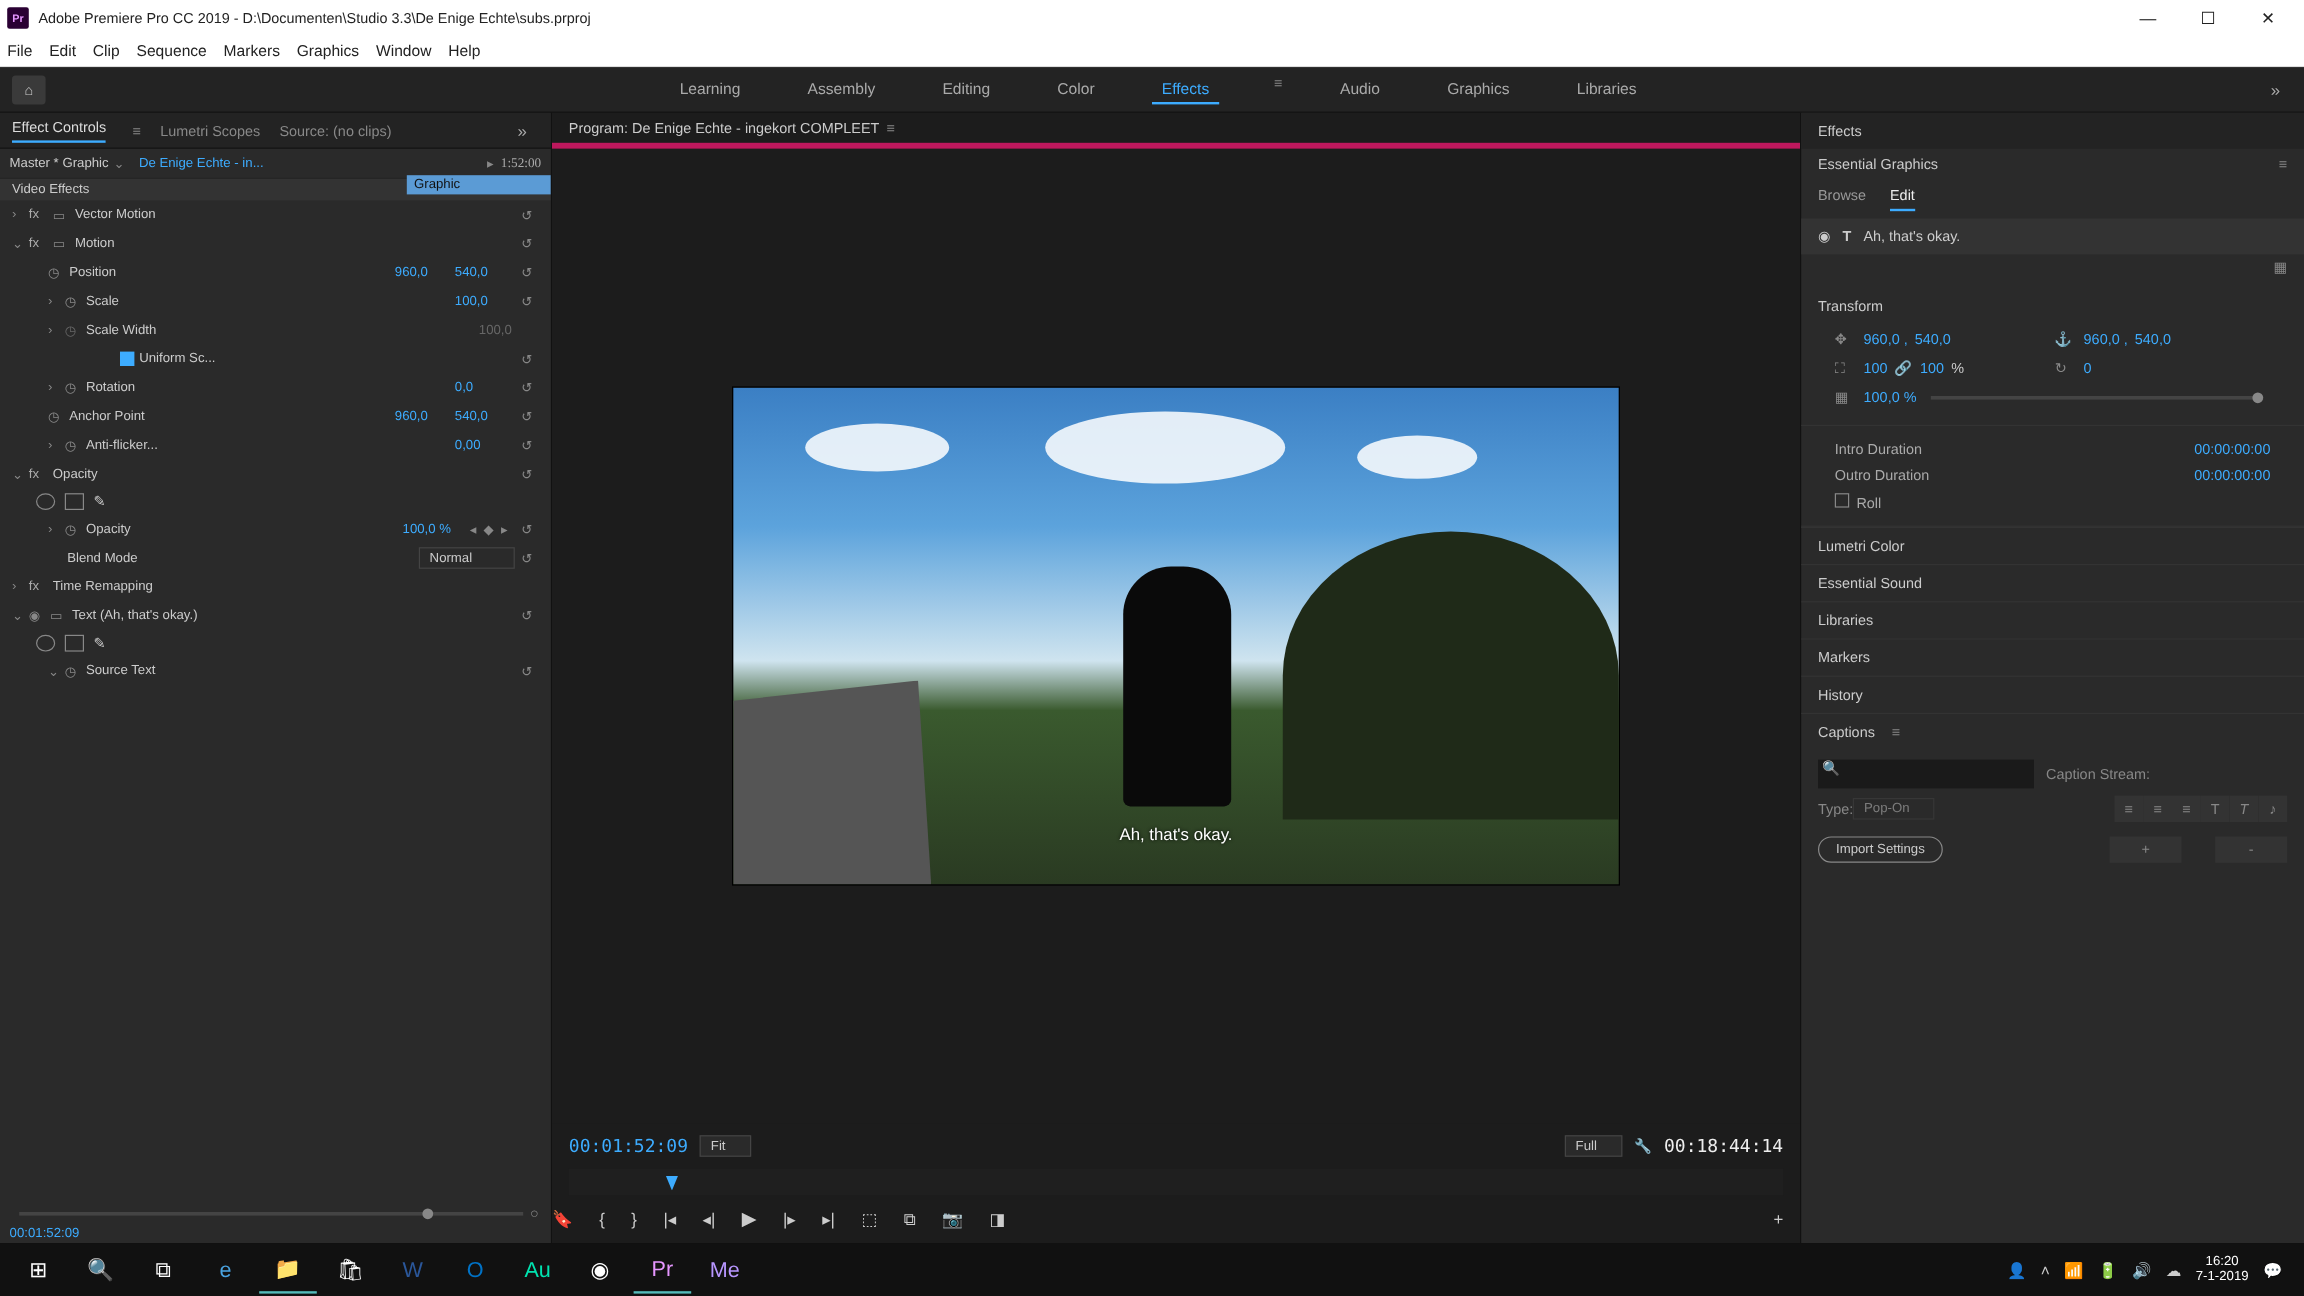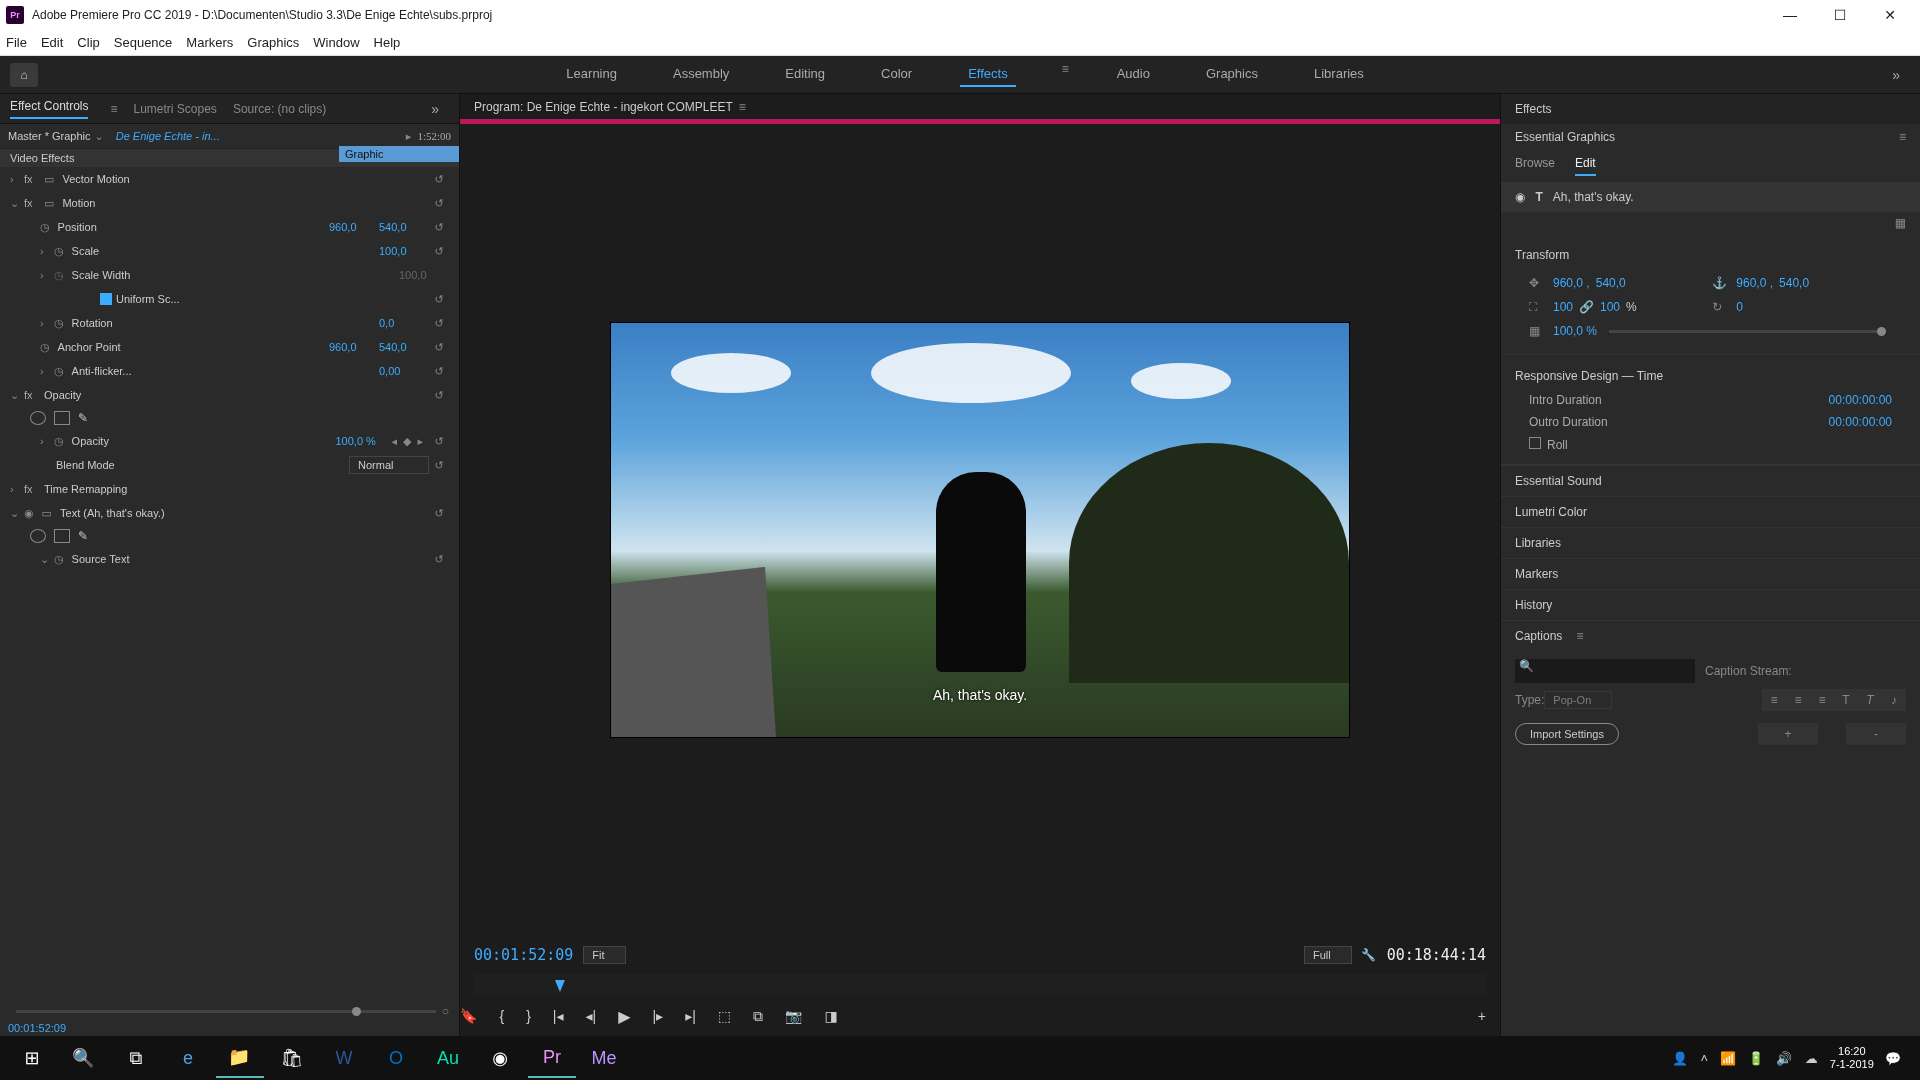--- a/index.html
+++ b/index.html
@@ -21,21 +21,21 @@
 .main-layout { display: flex; height: calc(100% - 30px - 26px - 38px - 44px); }
 .left-col { width: 460px; display: flex; flex-direction: column; border-right: 1px solid #111; }
 .center-col { flex: 1; display: flex; flex-direction: column; }
 .right-col { width: 420px; background: #2a2a2a; border-left: 1px solid #111; display:flex; flex-direction:column; }
 .panel-tabs { height: 30px; background: #232323; display: flex; align-items: center; padding: 0 10px; gap: 16px; border-bottom: 1px solid #111; }
 .panel-tab { color: #888; cursor:pointer; font-size: 12px; }
 .panel-tab.active { color: #ddd; border-bottom: 2px solid #3dacff; padding-bottom:4px;}
 .effect-controls { flex: 1; overflow: hidden; background:#2a2a2a; position:relative; }
 .ec-header { display:flex; align-items:center; height:24px; font-size:11px; padding:0 8px; }
 .ec-master { color:#ccc; }
-.ec-link { color:#3dacff; margin-left:8px;font-style:italic; }
+.ec-link { color:#3dacff; margin-left:8px; }
 .ec-graphic-strip { position:absolute; right:0; top:22px; width:120px; background:#5b9bd5; color:#111; padding:2px 6px; font-size:11px; }
 .ec-section { background:#333; color:#ccc; padding:3px 10px; font-size:11px; border-top:1px solid #222;}
 .ec-row { display:flex; align-items:center; height:24px; padding:0 10px; font-size:11px; }
 .ec-twirl { width:14px; color:#888; cursor:pointer;}
 .ec-fx { width:16px; color:#aaa;}
 .ec-name { flex:1; color:#ccc; padding-left:4px;}
 .ec-val { color:#3dacff; width:50px; }
 .ec-reset { color:#888; width:20px; text-align:center; cursor:pointer;}
 .ec-sub { padding-left:40px; }
 .ec-dim { color:#666;}
@@ -381,33 +381,32 @@
         <div class="tf-item" style="width:100%">
             <span class="tf-icon">▦</span>
             <span class="tf-val">100,0 %</span>
             <div class="slidertrack" style="flex:1;">
               <span class="sliderhandle" style="right:0;"></span>
             </div>
           </div>
       </div>
     </div>
     <div class="right-section">
-      <div class="right-section-h">Responsive Design — Time</div>
       <div class="resp-row">
           <span>Intro Duration</span>
           <span class="resp-val">00:00:00:00</span>
         </div>
       <div class="resp-row">
           <span>Outro Duration</span>
           <span class="resp-val">00:00:00:00</span>
         </div>
       <div class="roll-row"><span style="display:inline-block;width:12px;height:12px;border:1px solid #888;margin-right:6px;"></span><span>Roll</span></div>
     </div>
+    <div class="side-item">Lumetri Color</div>
     <div class="side-item">Essential Sound</div>
-    <div class="side-item">Lumetri Color</div>
     <div class="side-item">Libraries</div>
     <div class="side-item">Markers</div>
     <div class="side-item">History</div>
     <div class="side-item" style="display:flex; gap:8px;">
       <span>Captions</span>
       <span class="menu-triple">≡</span>
     </div>
     <div class="captions-area">
       <div style="display:flex; gap:10px; align-items:center;">
         <div class="cap-search"><span style="color:#666;padding:4px;">🔍</span></div>

